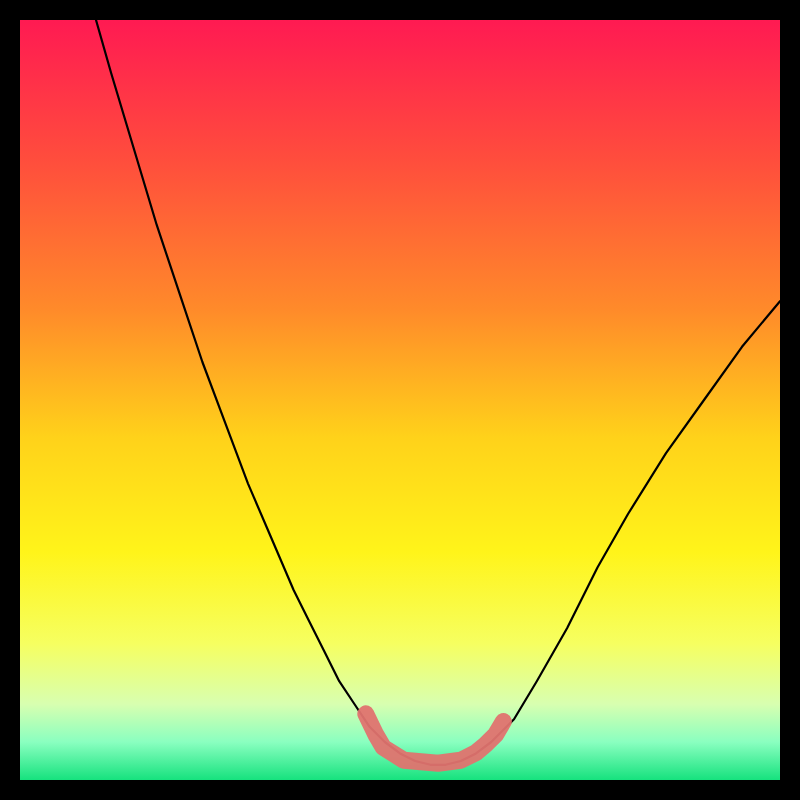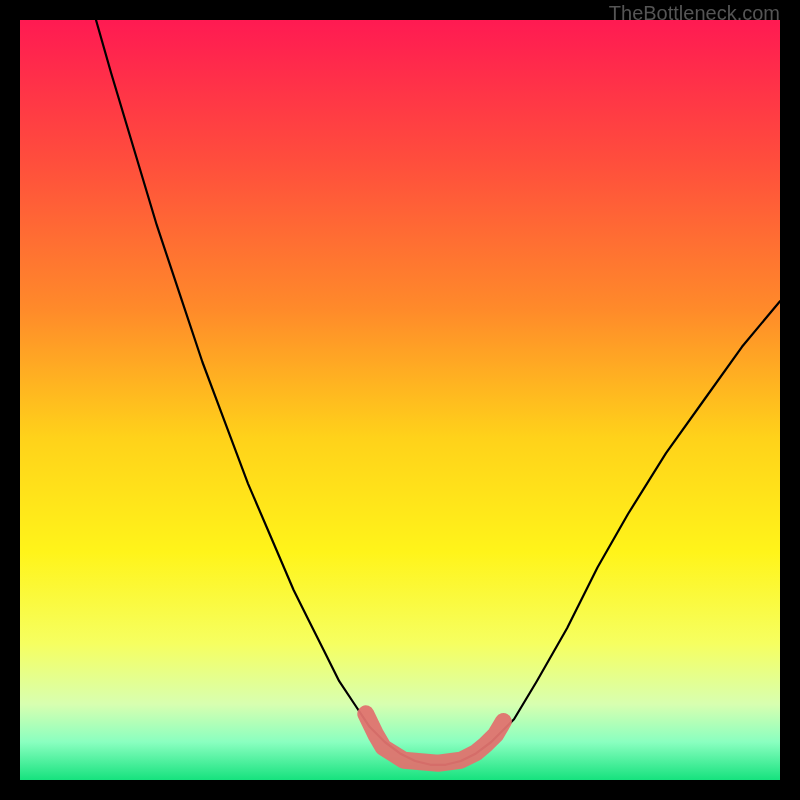--- a/index.html
+++ b/index.html
@@ -52,14 +52,13 @@
           <stop offset="82%" stop-color="#f6ff60"></stop>
           <stop offset="90%" stop-color="#d8ffb0"></stop>
           <stop offset="95%" stop-color="#8affc0"></stop>
           <stop offset="100%" stop-color="#16e27e"></stop>
         </linearGradient>
     </defs>
     <rect x="0" y="0" width="760" height="760" fill="url(#bg-grad)"></rect>
     <path id="curve-path" fill="none" stroke="#000000" stroke-width="2.2" stroke-linecap="round" stroke-linejoin="round" d="M76.00 0.00 L91.20 53.20 L114.00 129.20 L136.80 205.20 L159.60 273.60 L182.40 342.00 L205.20 402.80 L228.00 463.60 L250.80 516.80 L273.60 570.00 L288.80 600.40 L304.00 630.80 L319.20 661.20 L334.40 684.00 L349.60 706.80 L364.80 722.00 L380.00 733.40 L395.20 741.00 L410.40 744.80 L425.60 744.80 L440.80 741.00 L456.00 733.40 L471.20 722.00 L494.00 699.20 L516.80 661.20 L547.20 608.00 L577.60 547.20 L608.00 494.00 L646.00 433.20 L684.00 380.00 L722.00 326.80 L760.00 281.20"></path>
     <path id="marker-path" fill="none" stroke="#e0736f" stroke-width="17" stroke-linecap="round" stroke-linejoin="round" opacity="0.95" d="M345.80 693.88 L355.68 714.40 L363.28 727.32 L383.80 740.24 L418.00 743.28 L440.80 740.24 L456.00 732.64 L465.12 725.04 L475.76 714.40 L483.36 701.48"></path>
   </svg>
-  <div class="watermark">TheBottleneck.com</div>
 </div>
 
 </body></html>

